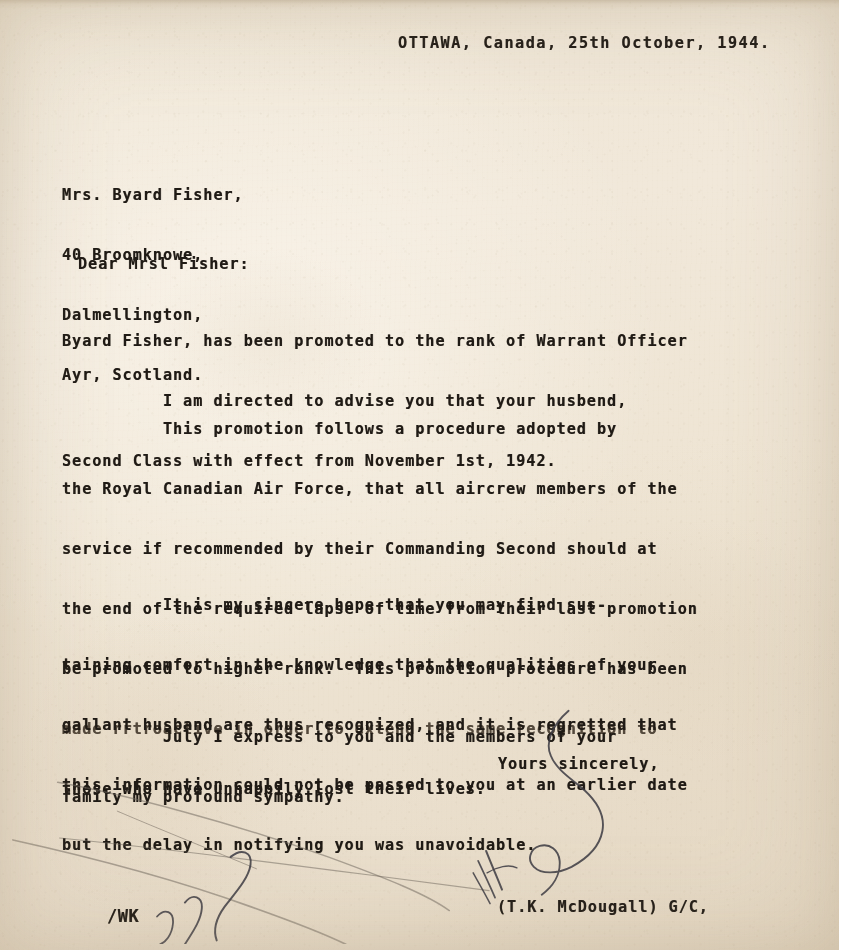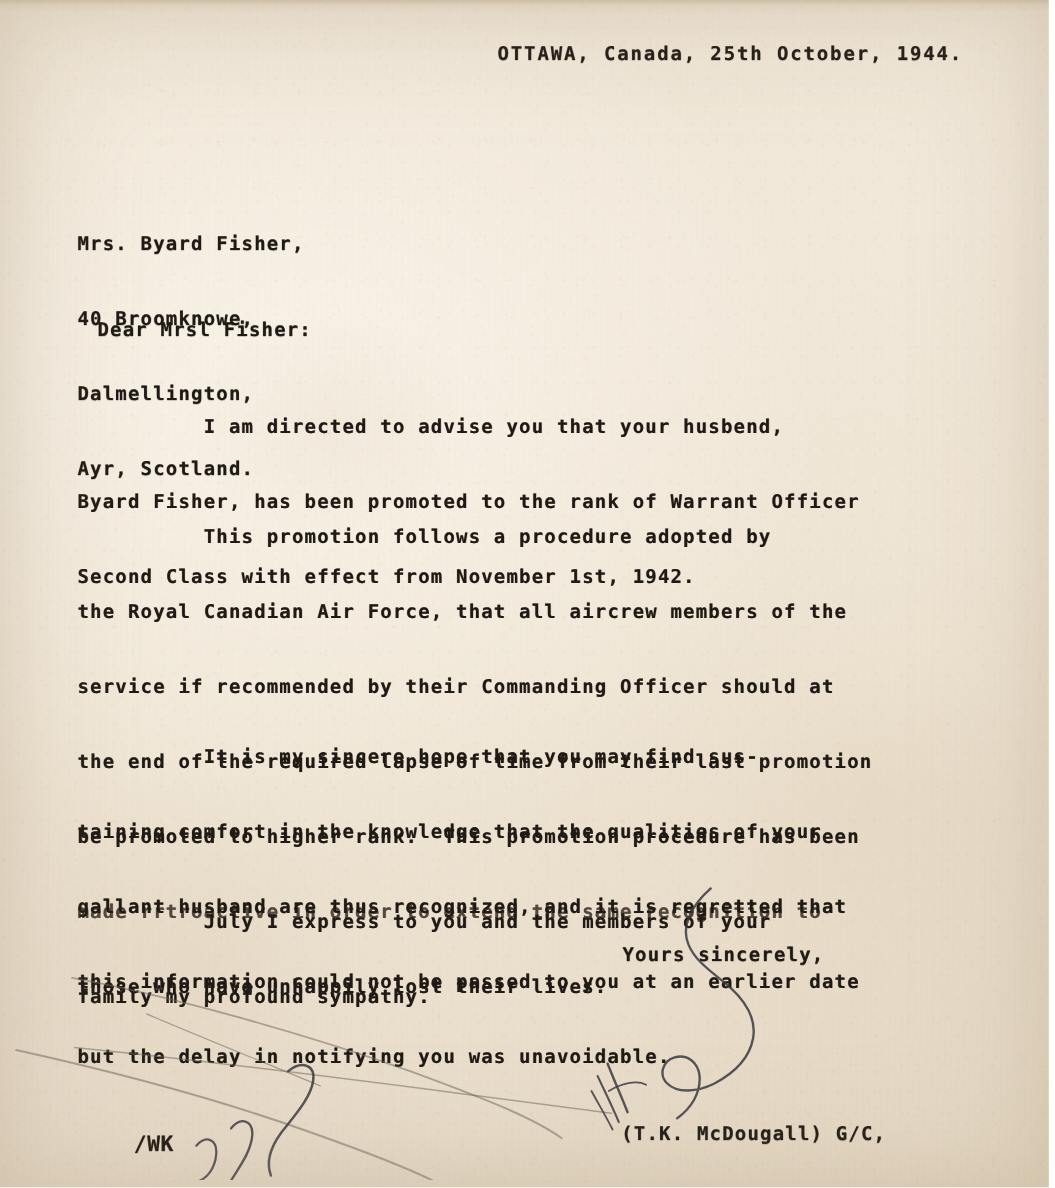--- a/index.html
+++ b/index.html
@@ -153,29 +153,29 @@
   <div class="block" id="address-block">
     <div class="tw">Mrs. Byard Fisher,</div>
     <div class="tw">40 Broomknowe,</div>
     <div class="tw">Dalmellington,</div>
     <div class="tw">Ayr, Scotland.</div>
   </div>
 
   <div class="tw" id="salutation">Dear Mrsl Fisher:</div>
 
   <div class="block para" id="para-1">
+    <div class="tw">Byard Fisher, has been promoted to the rank of Warrant Officer</div>
     <div class="tw">          I am directed to advise you that your husbend,</div>
-    <div class="tw">Byard Fisher, has been promoted to the rank of Warrant Officer</div>
     <div class="tw">Second Class with effect from November 1st, 1942.</div>
   </div>
 
   <div class="block para" id="para-2">
     <div class="tw">          This promotion follows a procedure adopted by</div>
     <div class="tw">the Royal Canadian Air Force, that all aircrew members of the</div>
-    <div class="tw">service if recommended by their Commanding Officer should at</div>
+    <div class="tw">service if recommended by their Commanding Second should at</div>
     <div class="tw">the end of the required lapse of time from their last promotion</div>
     <div class="tw">be promoted to higher rank.  This promotion procedure has been</div>
     <div class="tw light">made rrtroactive in order to extend the same recognition to</div>
     <div class="tw">those who have unhappily lost their lives.</div>
   </div>
 
   <div class="block para" id="para-3">
     <div class="tw">          It is my sincere hope that you may find sus-</div>
     <div class="tw">taining comfort in the knowledge that the qualities of your</div>
     <div class="tw">gallant husband are thus recognized, and it is regretted that</div>

